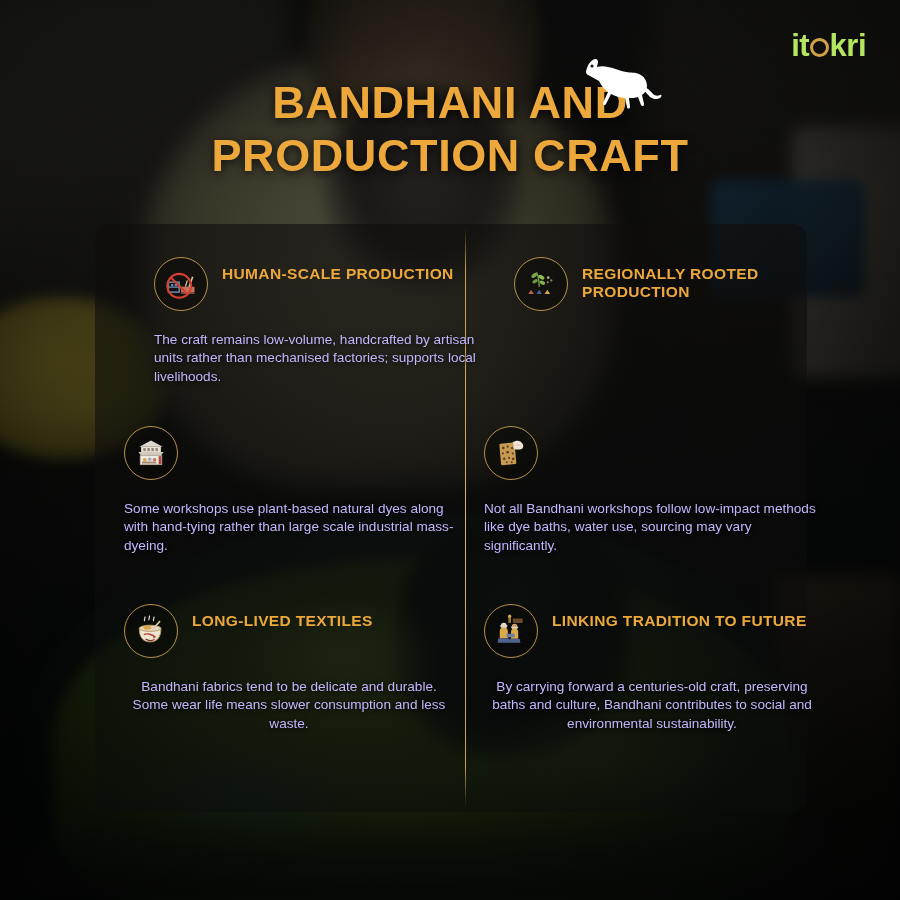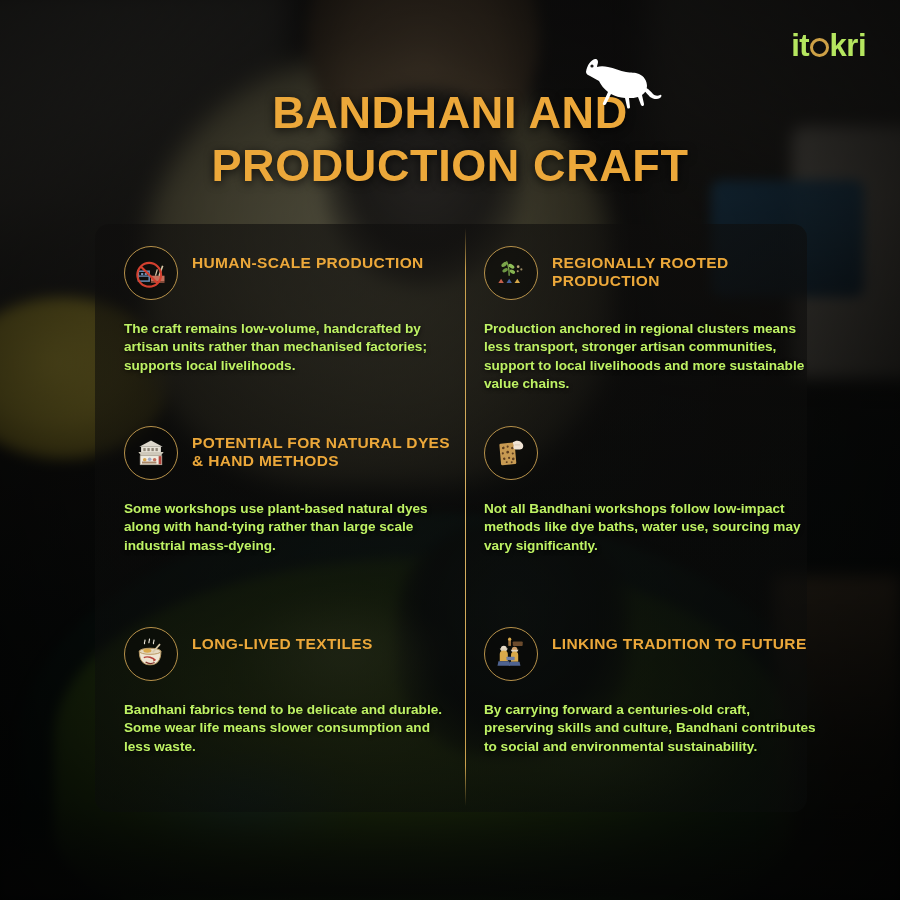--- a/index.html
+++ b/index.html
@@ -143,21 +143,21 @@
     opacity:.95; line-height:1;
   }
   #logo .dot-o {
     display:inline-block; width:.62em; height:.62em;
     border:3.5px solid #d9a94a; border-radius:50%;
     vertical-align:baseline; position:relative; top:1px; margin:0 .02em;
   }
 
   
   #title-block {
-    position:absolute; top:86px; left:0; width:100%;
+    position:absolute; top:76px; left:0; width:100%;
     text-align:center; z-index:6;
   }
   #title-block .t-line {
     font-size:45px; font-weight:700; letter-spacing:.6px;
     color:#eca83a; line-height:1.18;
     text-shadow:0 2px 10px rgba(0,0,0,.75);
   }
   
   #cow-icon {
     position:absolute; left:572px; top:52px; width:96px; height:62px; z-index:7;
@@ -174,42 +174,42 @@
   #divider {
     position:absolute; left:465px; top:228px; width:1px; height:578px;
     background:linear-gradient(180deg,rgba(201,160,76,0) 0%,#c9a04c 7%,#d8b163 50%,#c9a04c 93%,rgba(201,160,76,0) 100%);
     z-index:6;
   }
 
   
   .card { position:absolute; z-index:6; }
   .card.col-l { left:124px; width:330px; }
   .card.col-r { left:484px; width:336px; }
-  .card.row-1 { top:246px; }
+  .card.row-1 { top:257px;margin-left:30px; }
   .card.row-2 { top:426px; }
-  .card.row-3 { top:627px; }
+  .card.row-3 { top:604px;text-align:center; }
 
   .card-head { display:flex; align-items:flex-start; gap:14px; }
   .icon-ring {
     flex:0 0 auto; width:54px; height:54px; border-radius:50%;
     border:1.5px solid #b8924a;
     background:rgba(10,9,8,.55);
     display:flex; align-items:center; justify-content:center;
     overflow:hidden;
   }
   .icon-ring svg { width:36px; height:36px; display:block; }
   .card-title {
     font-size:15.5px; font-weight:700; letter-spacing:.35px;
     color:#eca83a; line-height:1.18; padding-top:8px;
     text-transform:uppercase;
   }
   .card-body {
     margin-top:20px;
     font-size:13.6px; line-height:1.35;
-    color:#bef264; font-weight:700;
+    color:#c4b5fd; font-weight:400;
     text-shadow:0 1px 4px rgba(0,0,0,.8);
   }
   .card.col-l .card-body { margin-left:0; }
 </style>
 </head>
 <body>
 
 <div id="photo-bg">
   <div class="bg-base"></div>
   <div class="bg-wall-l"></div>
@@ -282,21 +282,20 @@
         <circle cx="28" cy="13" r="1.5" fill="#b9a678"></circle>
         <circle cx="31.5" cy="16" r="1.2" fill="#9b8a62"></circle>
         <circle cx="27.5" cy="18" r="1.1" fill="#a5946c"></circle>
         <path d="M6 31 L9 26.5 L12 31 Z" fill="#c4614c"></path>
         <path d="M15 31 L18 26.5 L21 31 Z" fill="#43609c"></path>
         <path d="M24 31 L27 26.5 L30 31 Z" fill="#d9a94a"></path>
       </svg>
     </div>
     <div class="card-title">REGIONALLY ROOTED PRODUCTION</div>
   </div>
-  <div class="card-body">Production anchored in regional clusters means less transport, stronger artisan communities, support to local livelihoods and more sustainable value chains.</div>
 </div>
 
 <div class="card col-l row-2">
   <div class="card-head">
     <div class="icon-ring">
       <svg viewBox="0 0 40 40">
         <path d="M7 13 L20 6 L33 13 Z" fill="#ddd8cc"></path>
         <rect x="9" y="13" width="22" height="6" fill="#e6e1d5"></rect>
         <rect x="11.5" y="14.5" width="2.6" height="3.4" fill="#8c8476"></rect>
         <rect x="16" y="14.5" width="2.6" height="3.4" fill="#8c8476"></rect>
@@ -305,21 +304,20 @@
         <path d="M6 19 L34 19 L31 23 L9 23 Z" fill="#cfc9bb"></path>
         <rect x="8" y="23" width="24" height="10" fill="#efebe0"></rect>
         <rect x="8" y="23" width="24" height="10" fill="none" stroke="#b8b0a0" stroke-width=".8"></rect>
         <rect x="28.5" y="23.5" width="3" height="9" fill="#b4443c"></rect>
         <circle cx="13" cy="27.5" r="2" fill="#d6a24c"></circle>
         <circle cx="18.5" cy="27" r="2" fill="#9fa9c4"></circle>
         <circle cx="24" cy="27.5" r="2" fill="#c4705c"></circle>
         <rect x="10" y="29.5" width="16" height="2.2" fill="#a8876a"></rect>
       </svg>
     </div>
-    <div class="card-title">POTENTIAL FOR NATURAL DYES &amp; HAND METHODS</div>
   </div>
   <div class="card-body">Some workshops use plant-based natural dyes along with hand-tying rather than large scale industrial mass-dyeing.</div>
 </div>
 
 <div class="card col-r row-2">
   <div class="card-head">
     <div class="icon-ring">
       <svg viewBox="0 0 40 40">
         <rect x="8" y="9" width="17" height="24" rx="1.5" fill="#c79a52" transform="rotate(-5 16.5 21)"></rect>
         <g transform="rotate(-5 16.5 21)" fill="#5e3f20">
@@ -378,14 +376,14 @@
         <path d="M6 28 L18 28 L19 33 L5 33 Z" fill="#4f6390"></path>
         <circle cx="24" cy="15" r="3.1" fill="#cfa06a"></circle>
         <path d="M21 17.5 h6 l1.3 -2.3 h-8.6 z" fill="#e3d6c0"></path>
         <path d="M20 21 C20 18.2 21.8 17.2 24 17.2 C26.2 17.2 28 18.2 28 21 L28 28.5 L20 28.5 Z" fill="#d9a94a"></path>
         <path d="M18.5 28.5 L29.5 28.5 L30.5 33 L17.5 33 Z" fill="#4f6390"></path>
         <rect x="15" y="23" width="9" height="4" rx=".6" fill="#6e7fa6"></rect>
       </svg>
     </div>
     <div class="card-title">LINKING TRADITION TO FUTURE</div>
   </div>
-  <div class="card-body">By carrying forward a centuries-old craft, preserving skills and culture, Bandhani contributes to social and environmental sustainability.</div>
+  <div class="card-body">By carrying forward a centuries-old craft, preserving baths and culture, Bandhani contributes to social and environmental sustainability.</div>
 </div>
 
 </body></html>

